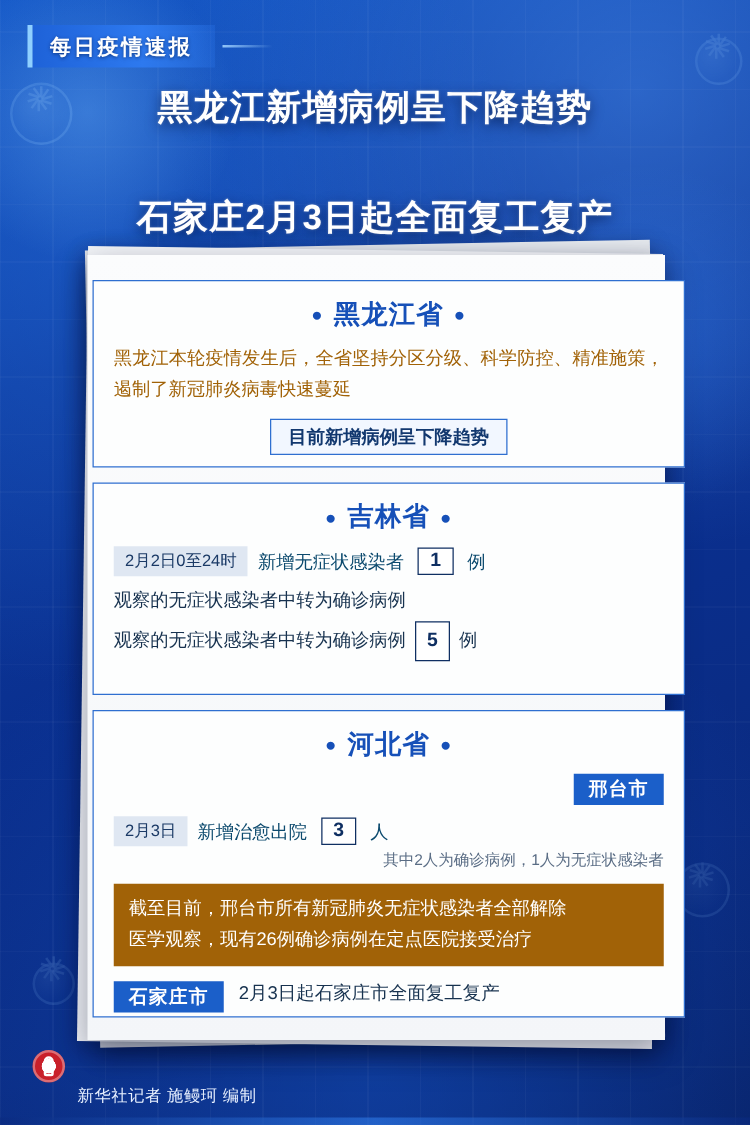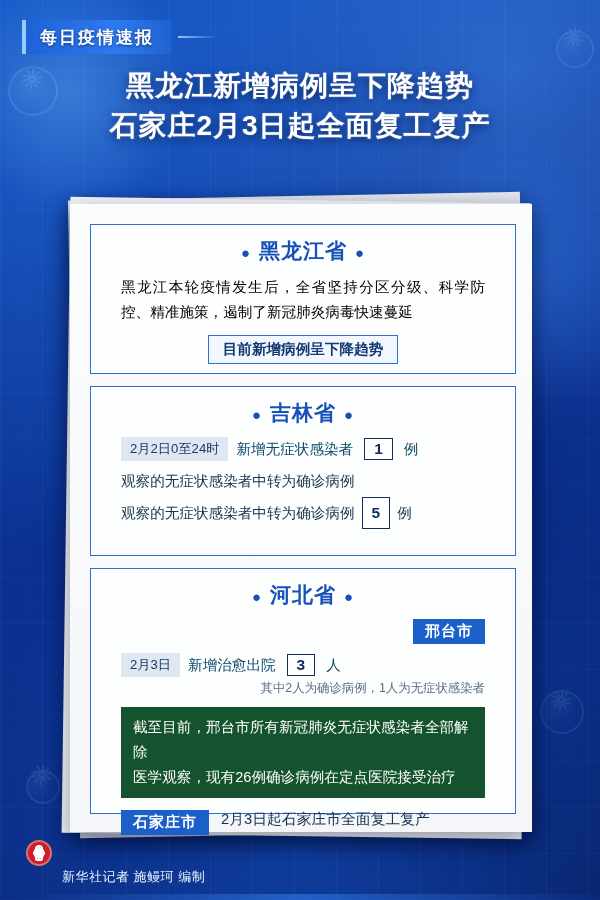--- a/index.html
+++ b/index.html
@@ -50,50 +50,50 @@
     color:#fff;font-size:17px;font-weight:bold;letter-spacing:2px;
     text-shadow:0 1px 3px rgba(0,20,60,.6);
   }
   .ribbon .dash{position:absolute;right:-46px;top:16px;width:40px;height:2px;
     background:linear-gradient(90deg,rgba(160,210,255,.9),rgba(160,210,255,0));}
   .title{
     position:absolute;left:0;right:0;top:66px;text-align:center;color:#fff;
     font-size:28px;font-weight:bold;line-height:1.42;letter-spacing:1px;
     text-shadow:0 3px 10px rgba(0,20,70,.75), 0 0 2px rgba(255,255,255,.4);
   }
-  .title .l2{display:block;}
+  .title .l2{display:block;margin-top:48px;}
 
   
   .paper-back2{position:absolute;left:74px;top:196px;width:452px;height:638px;background:#e7ebf0;
     transform:rotate(-1.1deg);box-shadow:0 6px 18px rgba(0,10,40,.35);}
   .paper-back1{position:absolute;left:66px;top:200px;width:460px;height:636px;background:#f2f4f7;
     transform:rotate(.8deg);box-shadow:0 6px 18px rgba(0,10,40,.3);}
   .paper{
     position:absolute;left:70px;top:204px;width:462px;height:628px;
     background:linear-gradient(180deg,#fbfcfd 0%,#f4f6f9 100%);
     box-shadow:0 10px 26px rgba(0,8,40,.40);
     padding:0;box-sizing:border-box;
   }
 
   .card{
-    position:absolute;left:20px;width:426px;box-sizing:border-box;
+    position:absolute;left:4px;width:474px;box-sizing:border-box;
     border:1.6px solid #2f6fd0;background:#fdfefe;
-    padding:10px 30px 12px;
+    padding:10px 16px 12px;
   }
   .card.c1{top:20px;height:150px;}
   .card.c2{top:182px;height:170px;}
   .card.c3{top:364px;height:246px;}
 
   .prov{
     text-align:center;color:#1650b8;font-size:21px;font-weight:bold;letter-spacing:1px;
     margin:2px 0 10px;
   }
   .prov .dot{color:#1650b8;font-size:15px;vertical-align:middle;padding:0 8px;}
 
-  .para{color:#000000;font-size:14.6px;line-height:1.72;text-align:justify;}
+  .para{color:#a16207;font-size:14.6px;line-height:1.72;text-align:justify;}
   .hl{
     display:block;margin:10px auto 0;width:max-content;
     border:1.4px solid #2f6fd0;color:#12386f;background:#f2f7ff;
     font-size:14.6px;padding:4px 14px;font-weight:bold;
   }
 
   .citytag{
     display:inline-block;background:#1b5fc9;color:#fff;font-weight:bold;
     font-size:15px;padding:3px 12px;letter-spacing:1px;
   }
@@ -104,21 +104,21 @@
   }
   .rowtext{color:#0c4a6e;font-size:14.6px;}
   .numbox{
     display:inline-block;border:1.5px solid #0f2f62;color:#0f2f62;background:#fff;
     font-size:15.5px;font-weight:bold;padding:1px 9px;margin:0 3px;
   }
   .blockline{color:#17324f;font-size:14.6px;line-height:1.78;margin-top:8px;}
   .subnote{color:#5a6d85;font-size:12.4px;text-align:right;margin-top:3px;}
 
   .bluebox{
-    margin-top:10px;background:#14532d;color:#fff;font-size:14.6px;line-height:1.72;
+    margin-top:10px;background:#a16207;color:#fff;font-size:14.6px;line-height:1.72;
     padding:8px 12px;
   }
   .lastrow{display:flex;align-items:flex-start;gap:12px;margin-top:12px;}
   .lastrow .txt{color:#17324f;font-size:14.8px;}
 
   
   .footer{position:absolute;left:0;right:0;bottom:14px;display:flex;align-items:center;
     padding-left:26px;gap:10px;}
   .logo{width:26px;height:26px;border-radius:50%;
     background:radial-gradient(circle at 50% 50%,#ffffff 0 30%,#c9202a 32% 100%);

